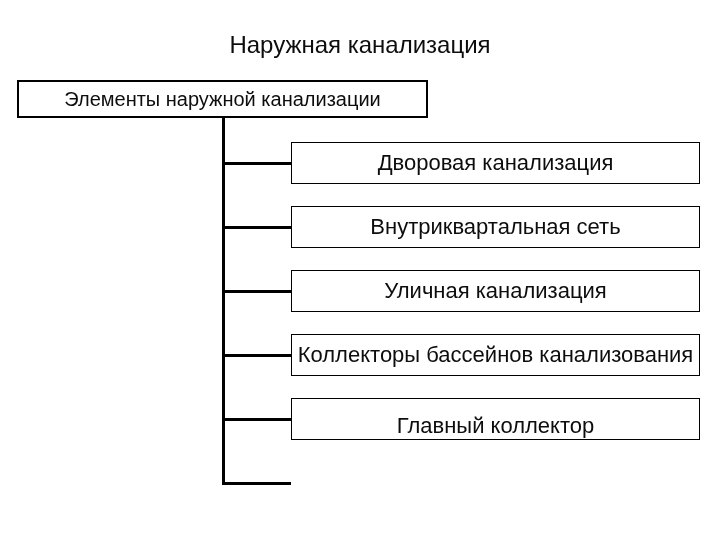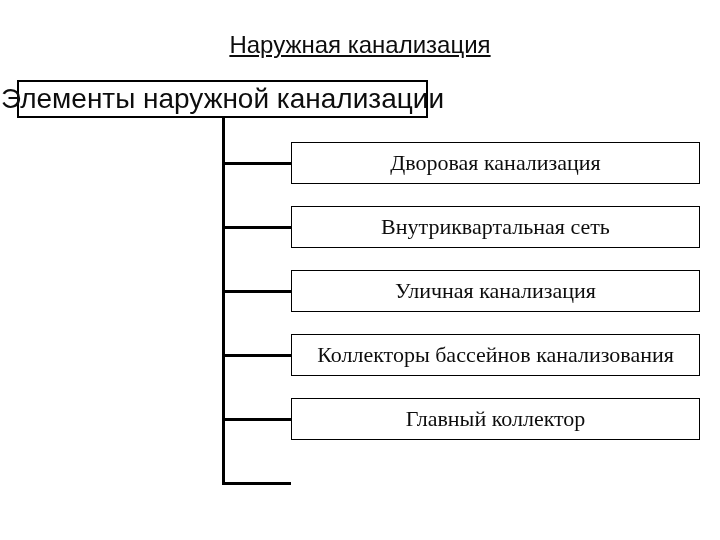--- a/index.html
+++ b/index.html
@@ -19,35 +19,34 @@
   .title {
     position: absolute;
     left: 0;
     top: 30px;
     width: 720px;
     height: 30px;
     line-height: 30px;
     text-align: center;
     font-size: 24px;
     white-space: nowrap;
-    text-decoration: underline;
   }
   .root-box {
     position: absolute;
     left: 17px;
     top: 80px;
     width: 411px;
     height: 38px;
     border: 2px solid #000000;
     box-sizing: border-box;
     background: #ffffff;
     display: flex;
     align-items: center;
     justify-content: center;
-    font-size: 28px;
+    font-size: 20px;
     white-space: nowrap;
   }
   .vline {
     position: absolute;
     left: 222px;
     top: 117px;
     width: 3px;
     height: 368px;
     background: #000000;
   }
@@ -64,33 +63,32 @@
     width: 409px;
     height: 42px;
     border: 1.5px solid #000000;
     box-sizing: border-box;
     background: #ffffff;
     display: flex;
     align-items: center;
     justify-content: center;
     font-size: 22px;
     white-space: nowrap;
-    font-family: Liberation Serif, serif;
   }
   .c1 { top: 161.5px; }
   .c2 { top: 225.5px; }
   .c3 { top: 289.5px; }
   .c4 { top: 353.5px; }
   .c5 { top: 417.5px; }
   .c6 { top: 481.5px; }
   .n1 { top: 142px; }
   .n2 { top: 206px; }
   .n3 { top: 270px; }
   .n4 { top: 334px; justify-content: center; }
-  .n5 { top: 398px; }
+  .n5 { top: 398px; align-items: flex-end; }
   .n6 { top: 462px; }
 </style>
 </head>
 <body>
 
 <div class="canvas">
 
   <div class="title">Наружная канализация</div>
 
   <div class="root-box">

